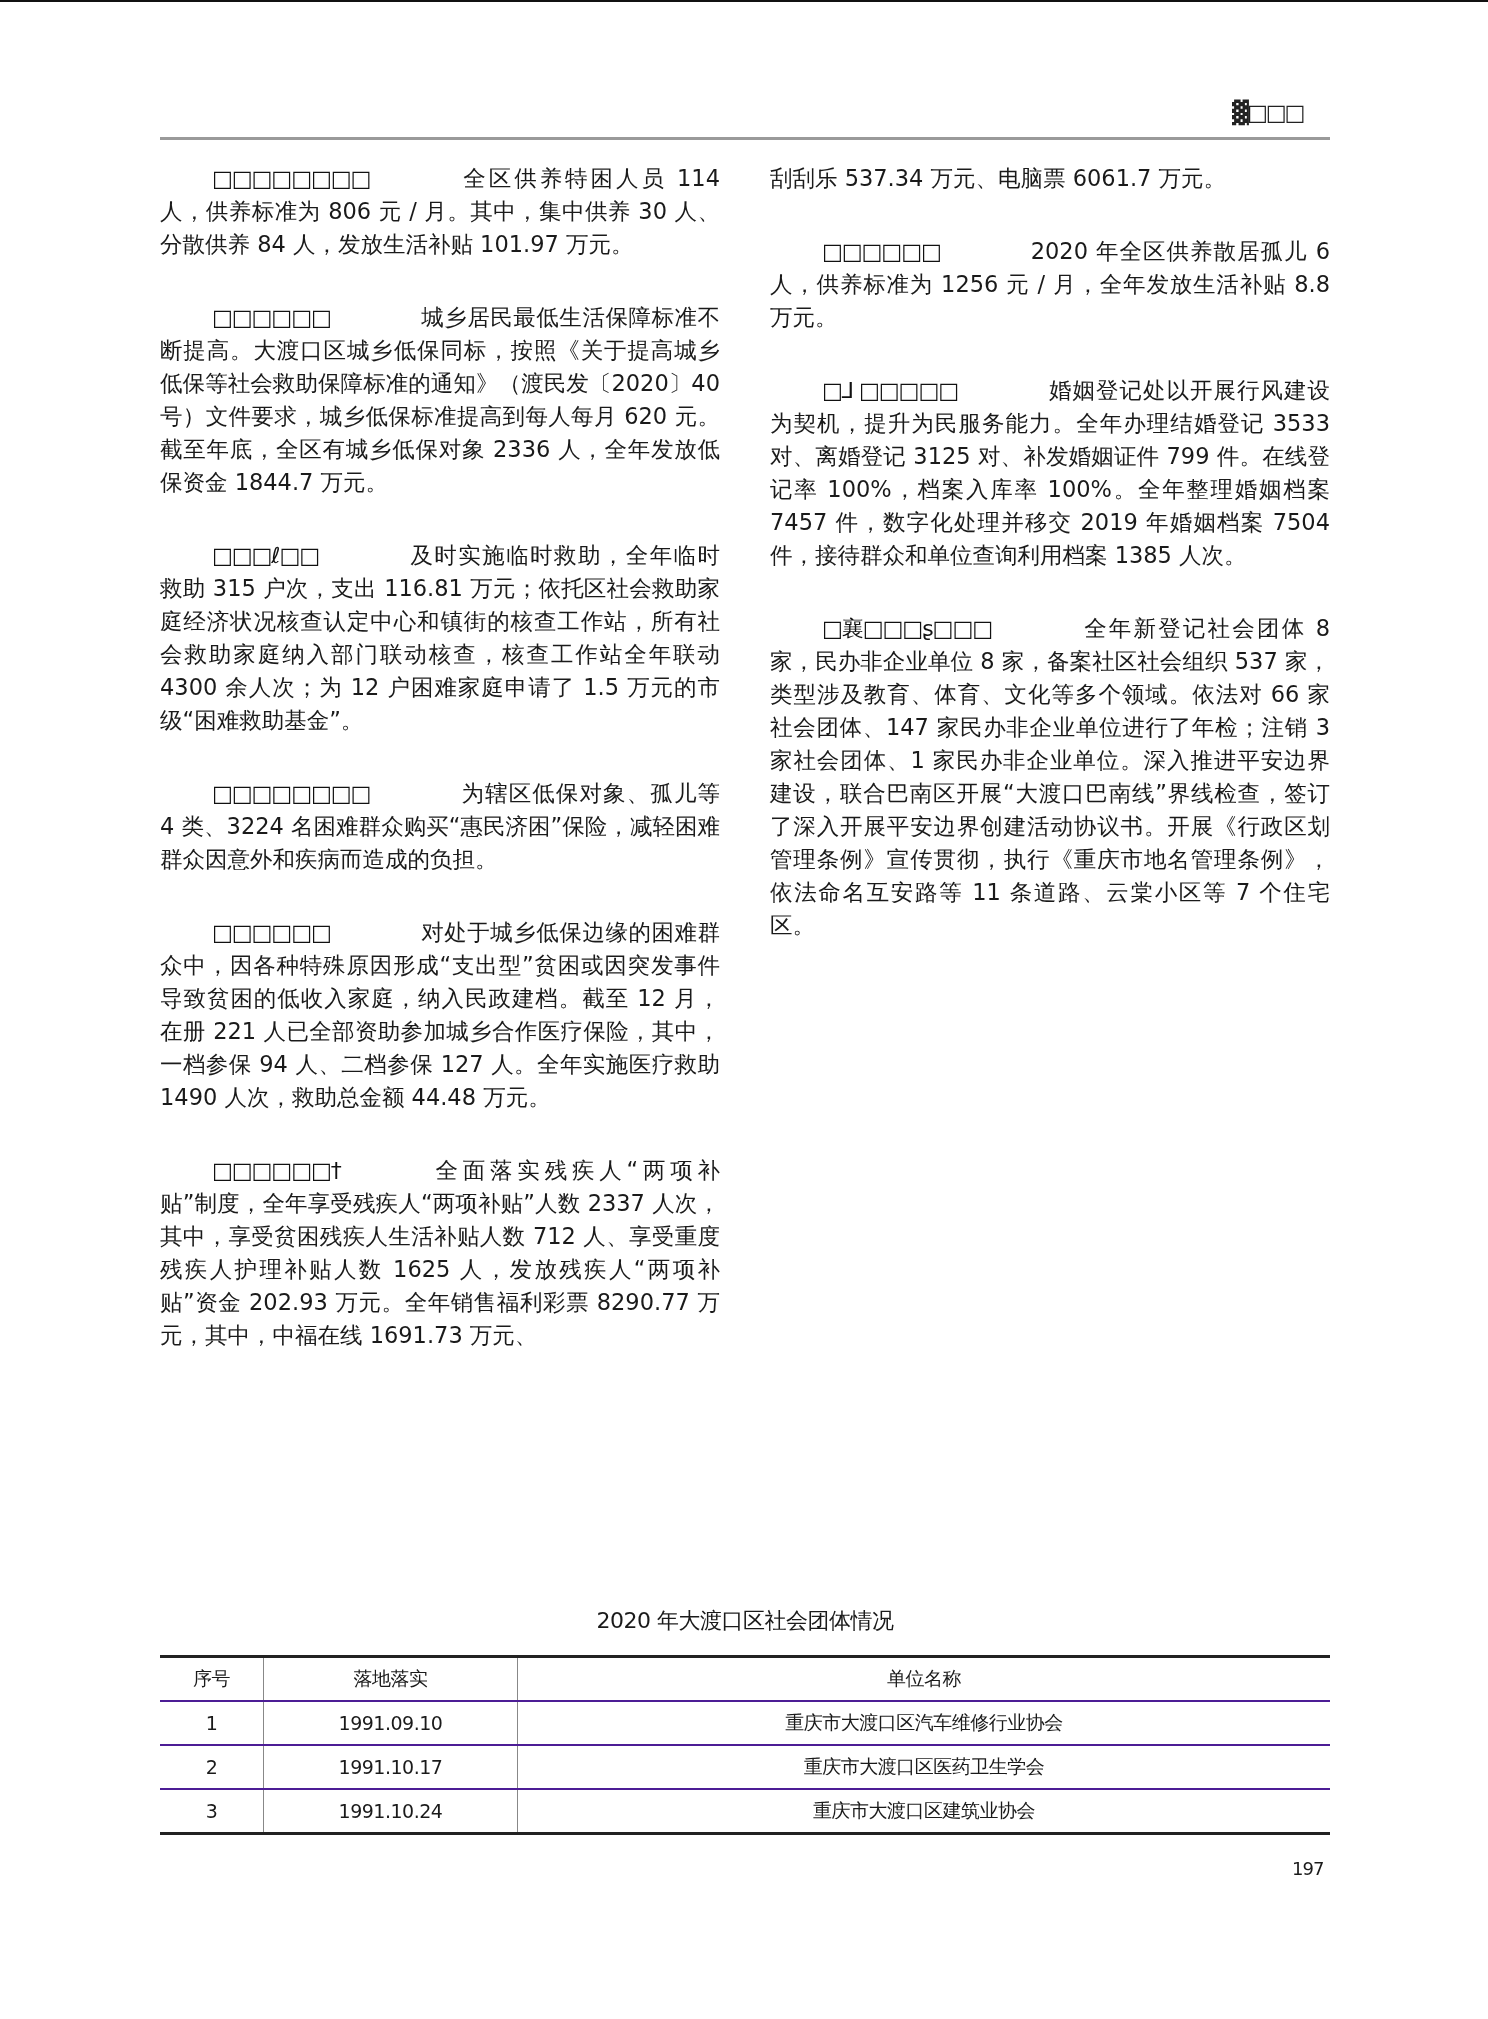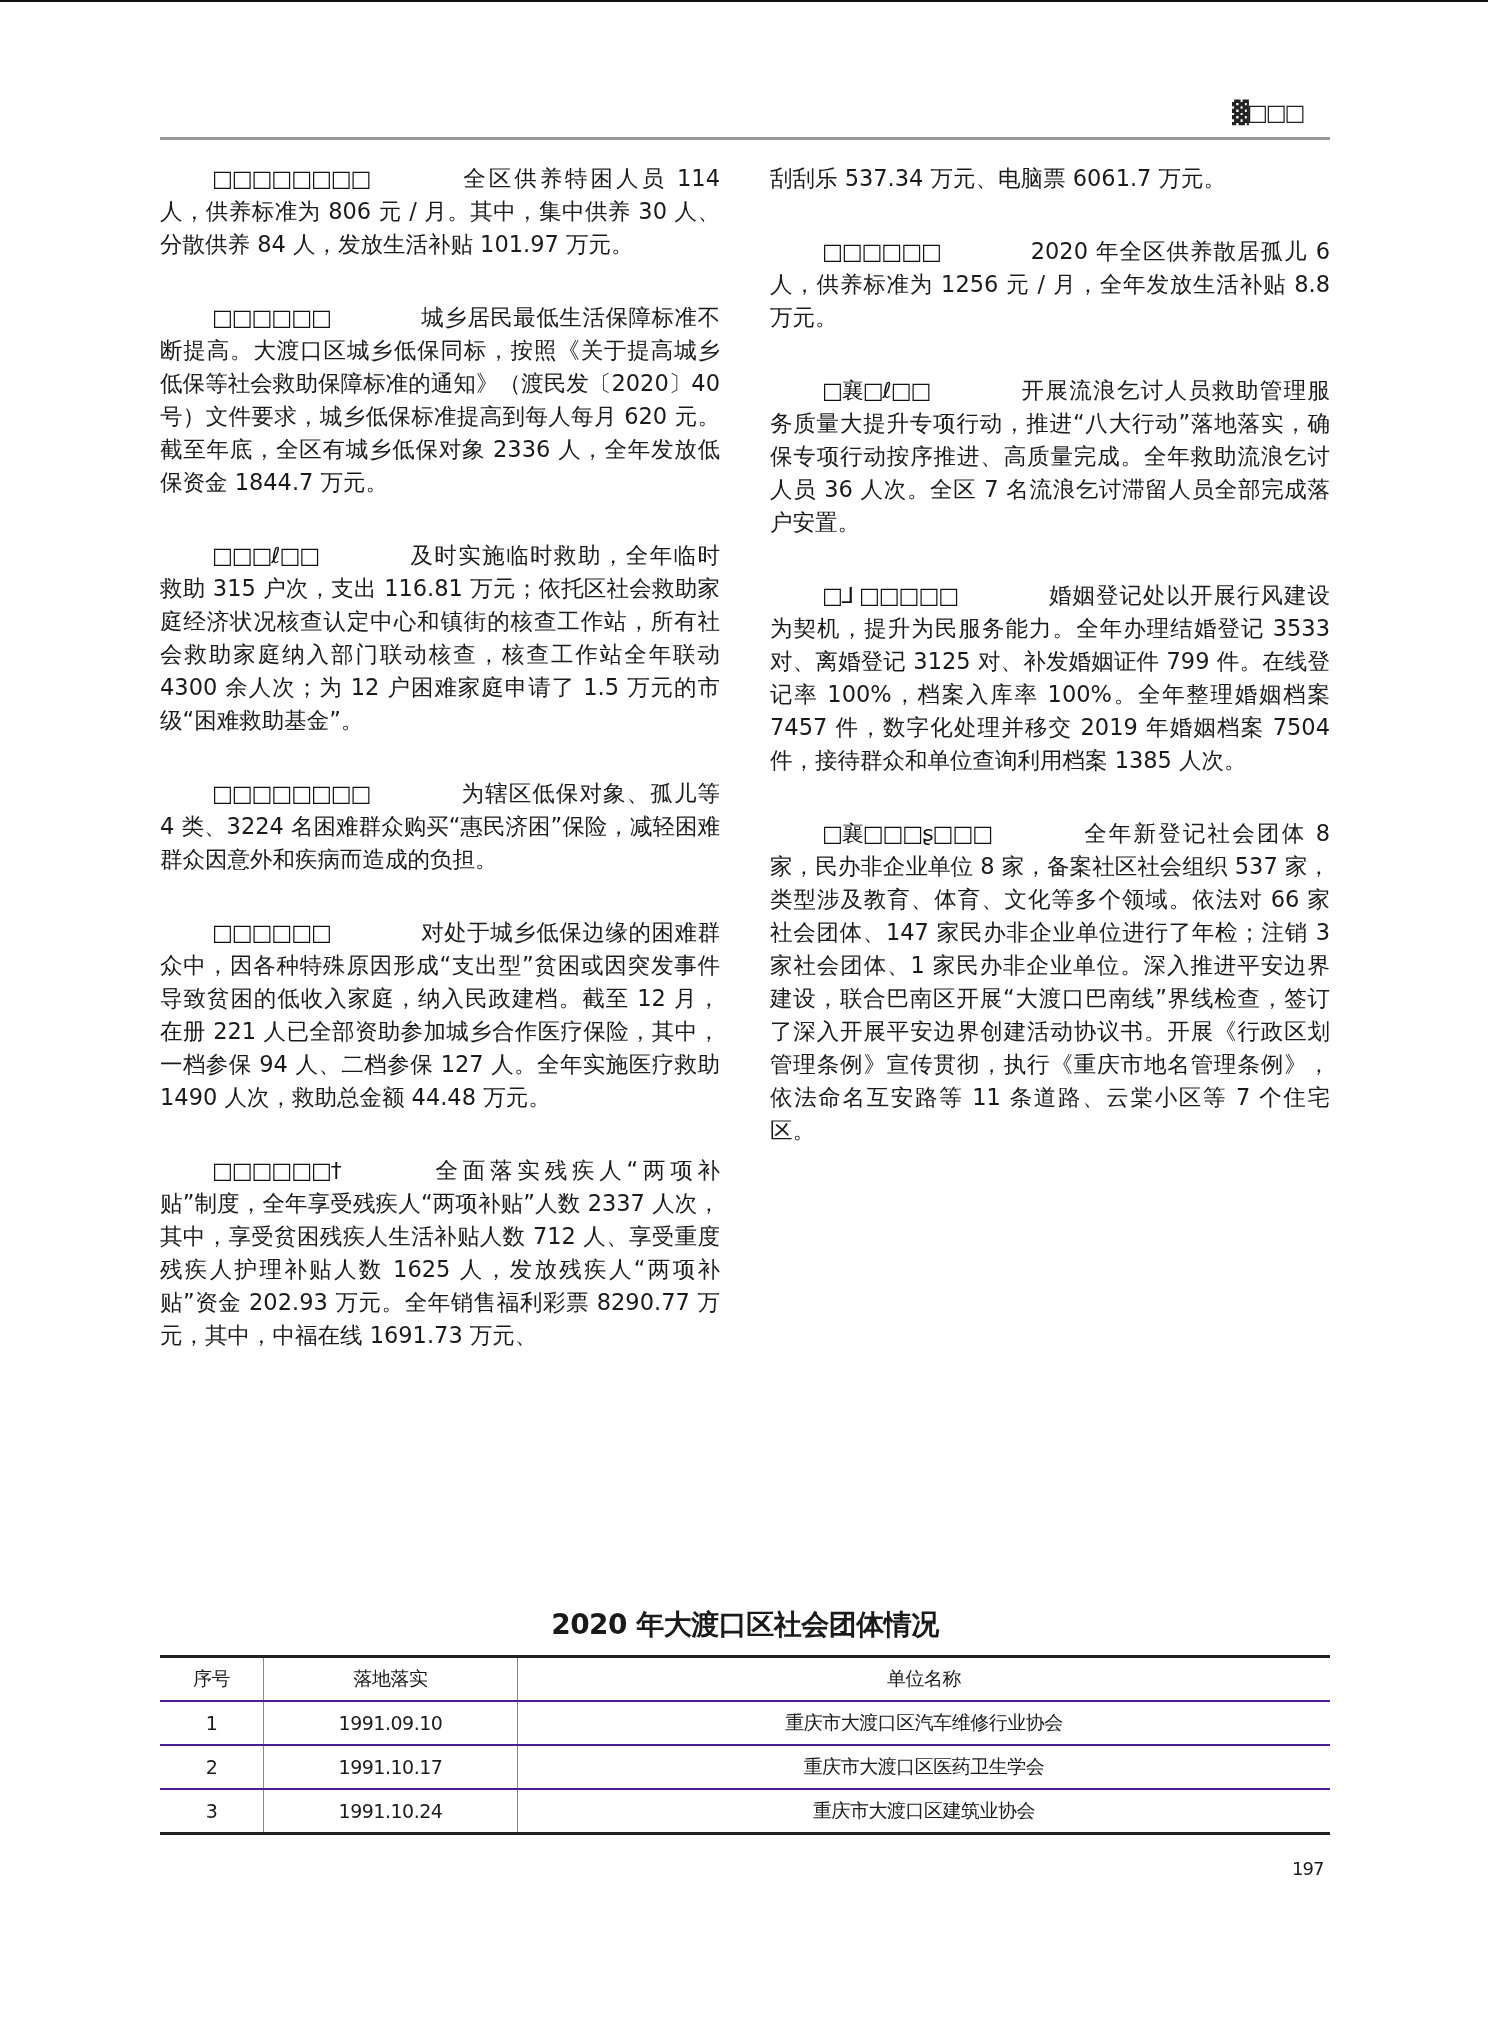--- a/index.html
+++ b/index.html
@@ -6,21 +6,21 @@
     body { width: 1488px; height: 2019px; position: relative; overflow: hidden;
       font-family: "DejaVu Sans", "Liberation Sans", sans-serif; color: #1a1a1a; }
     .top-border { position: absolute; left: 0; top: 0; width: 1488px; height: 2px; background: #111; }
     .header-mark { position: absolute; left: 1232px; top: 100px; font-size: 22px; letter-spacing: -2px; color: #222; }
     .header-rule { position: absolute; left: 160px; top: 137px; width: 1170px; height: 3px; background: #9a9a9a; }
     .col { position: absolute; top: 162px; width: 560px; font-size: 22.5px; line-height: 33px; text-align: justify; }
     .col-left { left: 160px; }
     .col-right { left: 770px; }
     .para { margin: 0 0 40px 0; text-indent: 0; }
     .heading { display: inline-block; margin-left: 52px; margin-right: 90px; letter-spacing: -1px; font-size: 22px; color: #111; }
-    .table-title { position: absolute; top: 1606px; left: 160px; width: 1170px; text-align: center; font-size: 28px; letter-spacing: -0.5px; font-weight: bold; }
+    .table-title { position: absolute; top: 1606px; left: 160px; width: 1170px; text-align: center; font-size: 22px; letter-spacing: -0.5px; }
     table.gt { position: absolute; top: 1655px; left: 160px; width: 1170px; border-collapse: collapse; font-size: 19px; }
     table.gt th, table.gt td { height: 42px; text-align: center; font-weight: normal; padding: 0; letter-spacing: -0.5px; }
     table.gt thead tr { border-top: 3px solid #222; }
     table.gt tr { border-bottom: 2px solid #4c1d95; }
     table.gt tbody tr:last-child { border-bottom: 3px solid #222; }
     table.gt .c1 { width: 103px; border-right: 1px solid #888; }
     table.gt .c2 { width: 253px; border-right: 1px solid #888; }
     .page-num { position: absolute; left: 1292px; top: 1858px; font-size: 18px; letter-spacing: -1px; }
   </style>
 </head>
@@ -35,21 +35,20 @@
   <p class="para"><span class="heading">□□□□□□</span><span>城乡居民最低生活保障标准不断提高。大渡口区城乡低保同标，按照《关于提高城乡低保等社会救助保障标准的通知》（渡民发〔2020〕40 号）文件要求，城乡低保标准提高到每人每月 620 元。截至年底，全区有城乡低保对象 2336 人，全年发放低保资金 1844.7 万元。</span></p>
   <p class="para"><span class="heading">□□□ℓ□□</span><span>及时实施临时救助，全年临时救助 315 户次，支出 116.81 万元；依托区社会救助家庭经济状况核查认定中心和镇街的核查工作站，所有社会救助家庭纳入部门联动核查，核查工作站全年联动 4300 余人次；为 12 户困难家庭申请了 1.5 万元的市级“困难救助基金”。</span></p>
   <p class="para"><span class="heading">□□□□□□□□</span><span>为辖区低保对象、孤儿等 4 类、3224 名困难群众购买“惠民济困”保险，减轻困难群众因意外和疾病而造成的负担。</span></p>
   <p class="para"><span class="heading">□□□□□□</span><span>对处于城乡低保边缘的困难群众中，因各种特殊原因形成“支出型”贫困或因突发事件导致贫困的低收入家庭，纳入民政建档。截至 12 月，在册 221 人已全部资助参加城乡合作医疗保险，其中，一档参保 94 人、二档参保 127 人。全年实施医疗救助 1490 人次，救助总金额 44.48 万元。</span></p>
   <p class="para"><span class="heading">□□□□□□†</span><span>全面落实残疾人“两项补贴”制度，全年享受残疾人“两项补贴”人数 2337 人次，其中，享受贫困残疾人生活补贴人数 712 人、享受重度残疾人护理补贴人数 1625 人，发放残疾人“两项补贴”资金 202.93 万元。全年销售福利彩票 8290.77 万元，其中，中福在线 1691.73 万元、</span></p>
 </div>
 
 <div class="col col-right">
   <p class="para"><span>刮刮乐 537.34 万元、电脑票 6061.7 万元。</span></p>
   <p class="para"><span class="heading">□□□□□□</span><span>2020 年全区供养散居孤儿 6 人，供养标准为 1256 元 / 月，全年发放生活补贴 8.8 万元。</span></p>
-  <p class="para"><span class="heading">□襄□ℓ□□</span><span>开展流浪乞讨人员救助管理服务质量大提升专项行动，推进“八大行动”落地落实，确保专项行动按序推进、高质量完成。全年救助流浪乞讨人员 36 人次。全区 7 名流浪乞讨滞留人员全部完成落户安置。</span></p>
   <p class="para"><span class="heading">□⅃ □□□□□</span><span>婚姻登记处以开展行风建设为契机，提升为民服务能力。全年办理结婚登记 3533 对、离婚登记 3125 对、补发婚姻证件 799 件。在线登记率 100%，档案入库率 100%。全年整理婚姻档案 7457 件，数字化处理并移交 2019 年婚姻档案 7504 件，接待群众和单位查询利用档案 1385 人次。</span></p>
   <p class="para"><span class="heading">□襄□□□ʂ□□□</span><span>全年新登记社会团体 8 家，民办非企业单位 8 家，备案社区社会组织 537 家，类型涉及教育、体育、文化等多个领域。依法对 66 家社会团体、147 家民办非企业单位进行了年检；注销 3 家社会团体、1 家民办非企业单位。深入推进平安边界建设，联合巴南区开展“大渡口巴南线”界线检查，签订了深入开展平安边界创建活动协议书。开展《行政区划管理条例》宣传贯彻，执行《重庆市地名管理条例》，依法命名互安路等 11 条道路、云棠小区等 7 个住宅区。</span></p>
 </div>
 
 <div class="table-title">2020 年大渡口区社会团体情况</div>
 <table class="gt">
   <thead>
     <tr>
       <th class="c1">序号</th>
       <th class="c2">落地落实</th>

